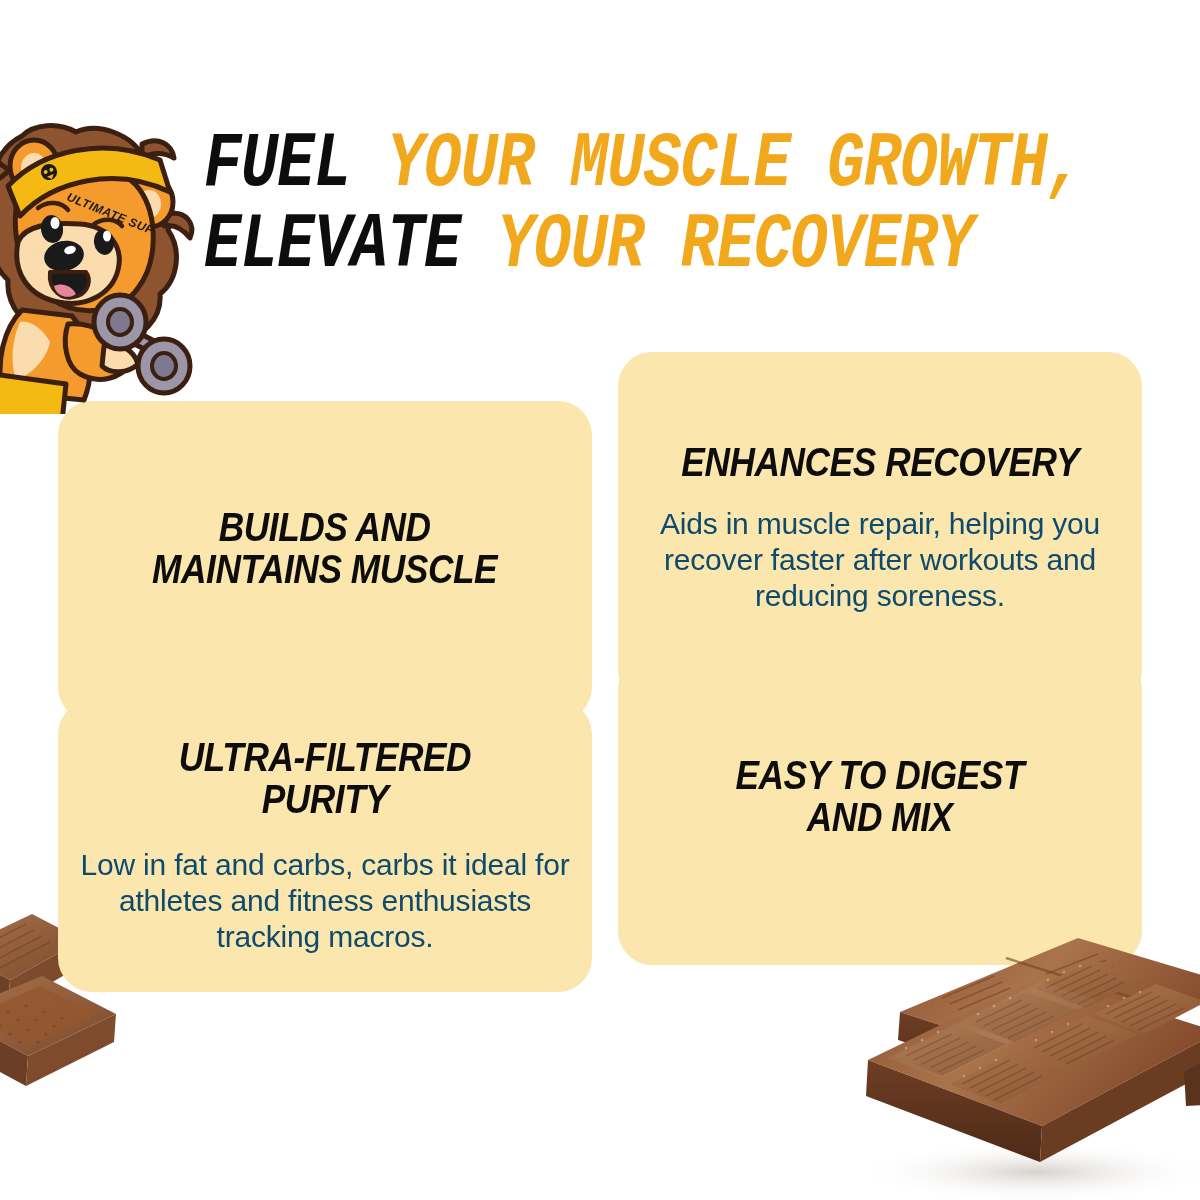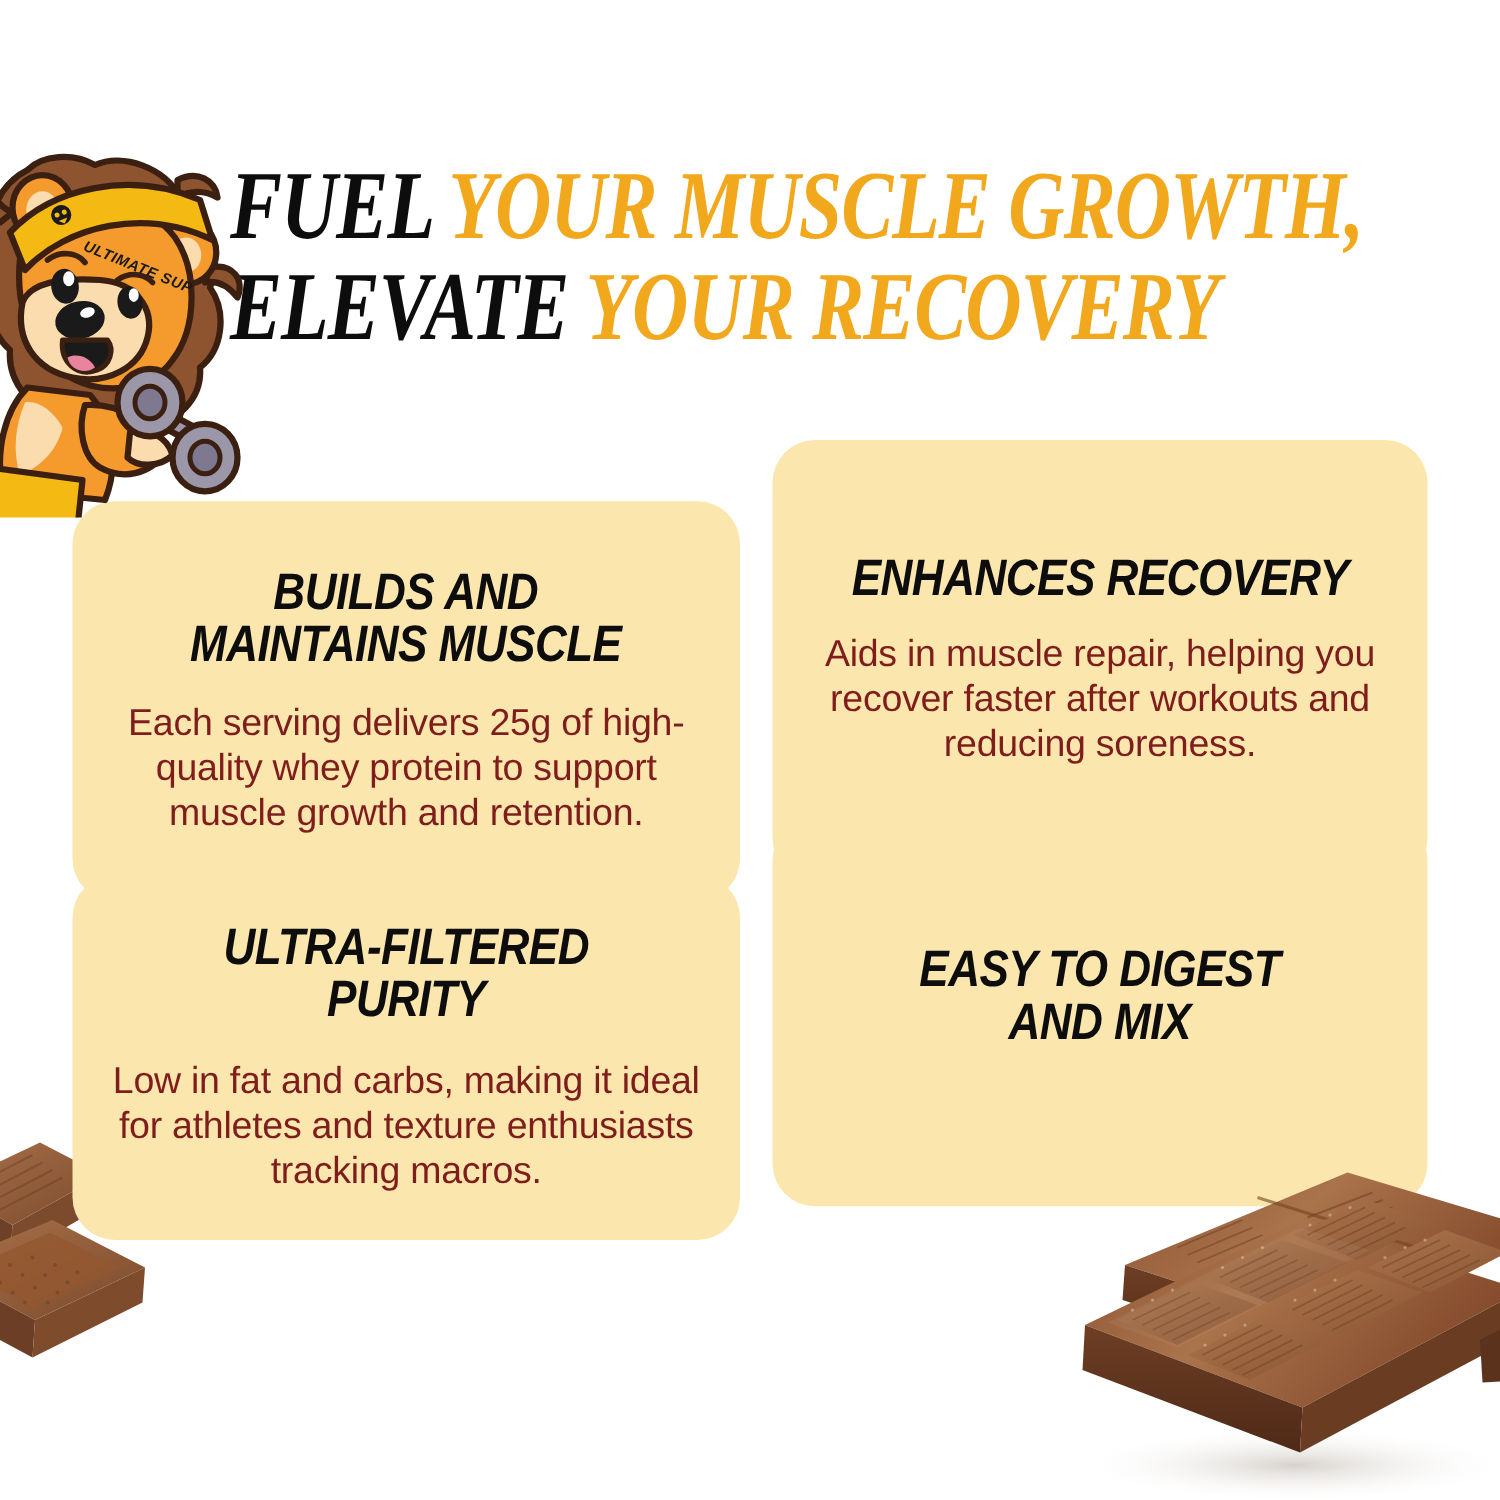--- a/index.html
+++ b/index.html
@@ -7,23 +7,23 @@
     width:1200px;height:1200px;
     background:#ffffff;
     font-family:"Liberation Sans", sans-serif;
     overflow:hidden;
     position:relative;
   }
   #stage{position:absolute;inset:0;width:1200px;height:1200px;overflow:hidden;background:#fff;}
 
   
   .headline{
-    position:absolute;left:184px;top:128px;width:970px;
+    position:absolute;left:204px;top:128px;width:970px;
     line-height:0.93;
-    font-family:Liberation Serif, serif;
+    font-family:Liberation Mono, monospace;
   }
   .hl-line{
     white-space:nowrap;
     font-size:78px;
     font-weight:bold;
     font-style:italic;
     letter-spacing:-1px;
     transform:scaleX(0.80);
     transform-origin:left center;
   }
@@ -60,21 +60,21 @@
     transform:scaleX(0.86);
     white-space:pre-line;
     margin:0 0 18px 0;
   }
   .card-1 .card-title{font-size:41px;margin-bottom:24px;}
   .card-2 .card-title{font-size:41px;margin-bottom:22px;}
   .card-3 .card-title{font-size:41px;margin-bottom:26px;}
   .card-4 .card-title{font-size:41px;margin-bottom:26px;}
 
   .card-body{
-    color:#7f1d1d;
+    color:#0c4a6e;
     font-size:30px;
     line-height:1.20;
     margin:0;
     letter-spacing:-0.2px;
   }
 
   
   .mascot{position:absolute;left:-8px;top:74px;width:210px;height:340px;z-index:6;}
   .mascot svg{display:block;}
 
@@ -173,31 +173,30 @@
     </div>
     <div class="hl-line l2">
       <span class="hl-dark">ELEVATE</span>
       <span class="hl-accent">YOUR RECOVERY</span>
     </div>
   </div>
 
   <div class="card card-1">
     <div class="card-title">BUILDS AND
 MAINTAINS MUSCLE</div>
-    <div class="card-body">Each serving delivers 25g of high-quality whey protein to support muscle growth and retention.</div>
   </div>
 
   <div class="card card-2">
     <div class="card-title">ENHANCES RECOVERY</div>
     <div class="card-body">Aids in muscle repair, helping you recover faster after workouts and reducing soreness.</div>
   </div>
 
   <div class="card card-3">
     <div class="card-title">ULTRA-FILTERED PURITY</div>
-    <div class="card-body">Low in fat and carbs, making it ideal for athletes and texture enthusiasts tracking macros.</div>
+    <div class="card-body">Low in fat and carbs, carbs it ideal for athletes and fitness enthusiasts tracking macros.</div>
   </div>
 
   <div class="card card-4">
     <div class="card-title">EASY TO DIGEST
 AND MIX</div>
   </div>
 
   <div class="choco-left">
     <svg viewBox="0 0 180 210" width="180" height="210" xmlns="http://www.w3.org/2000/svg">
       <defs>

